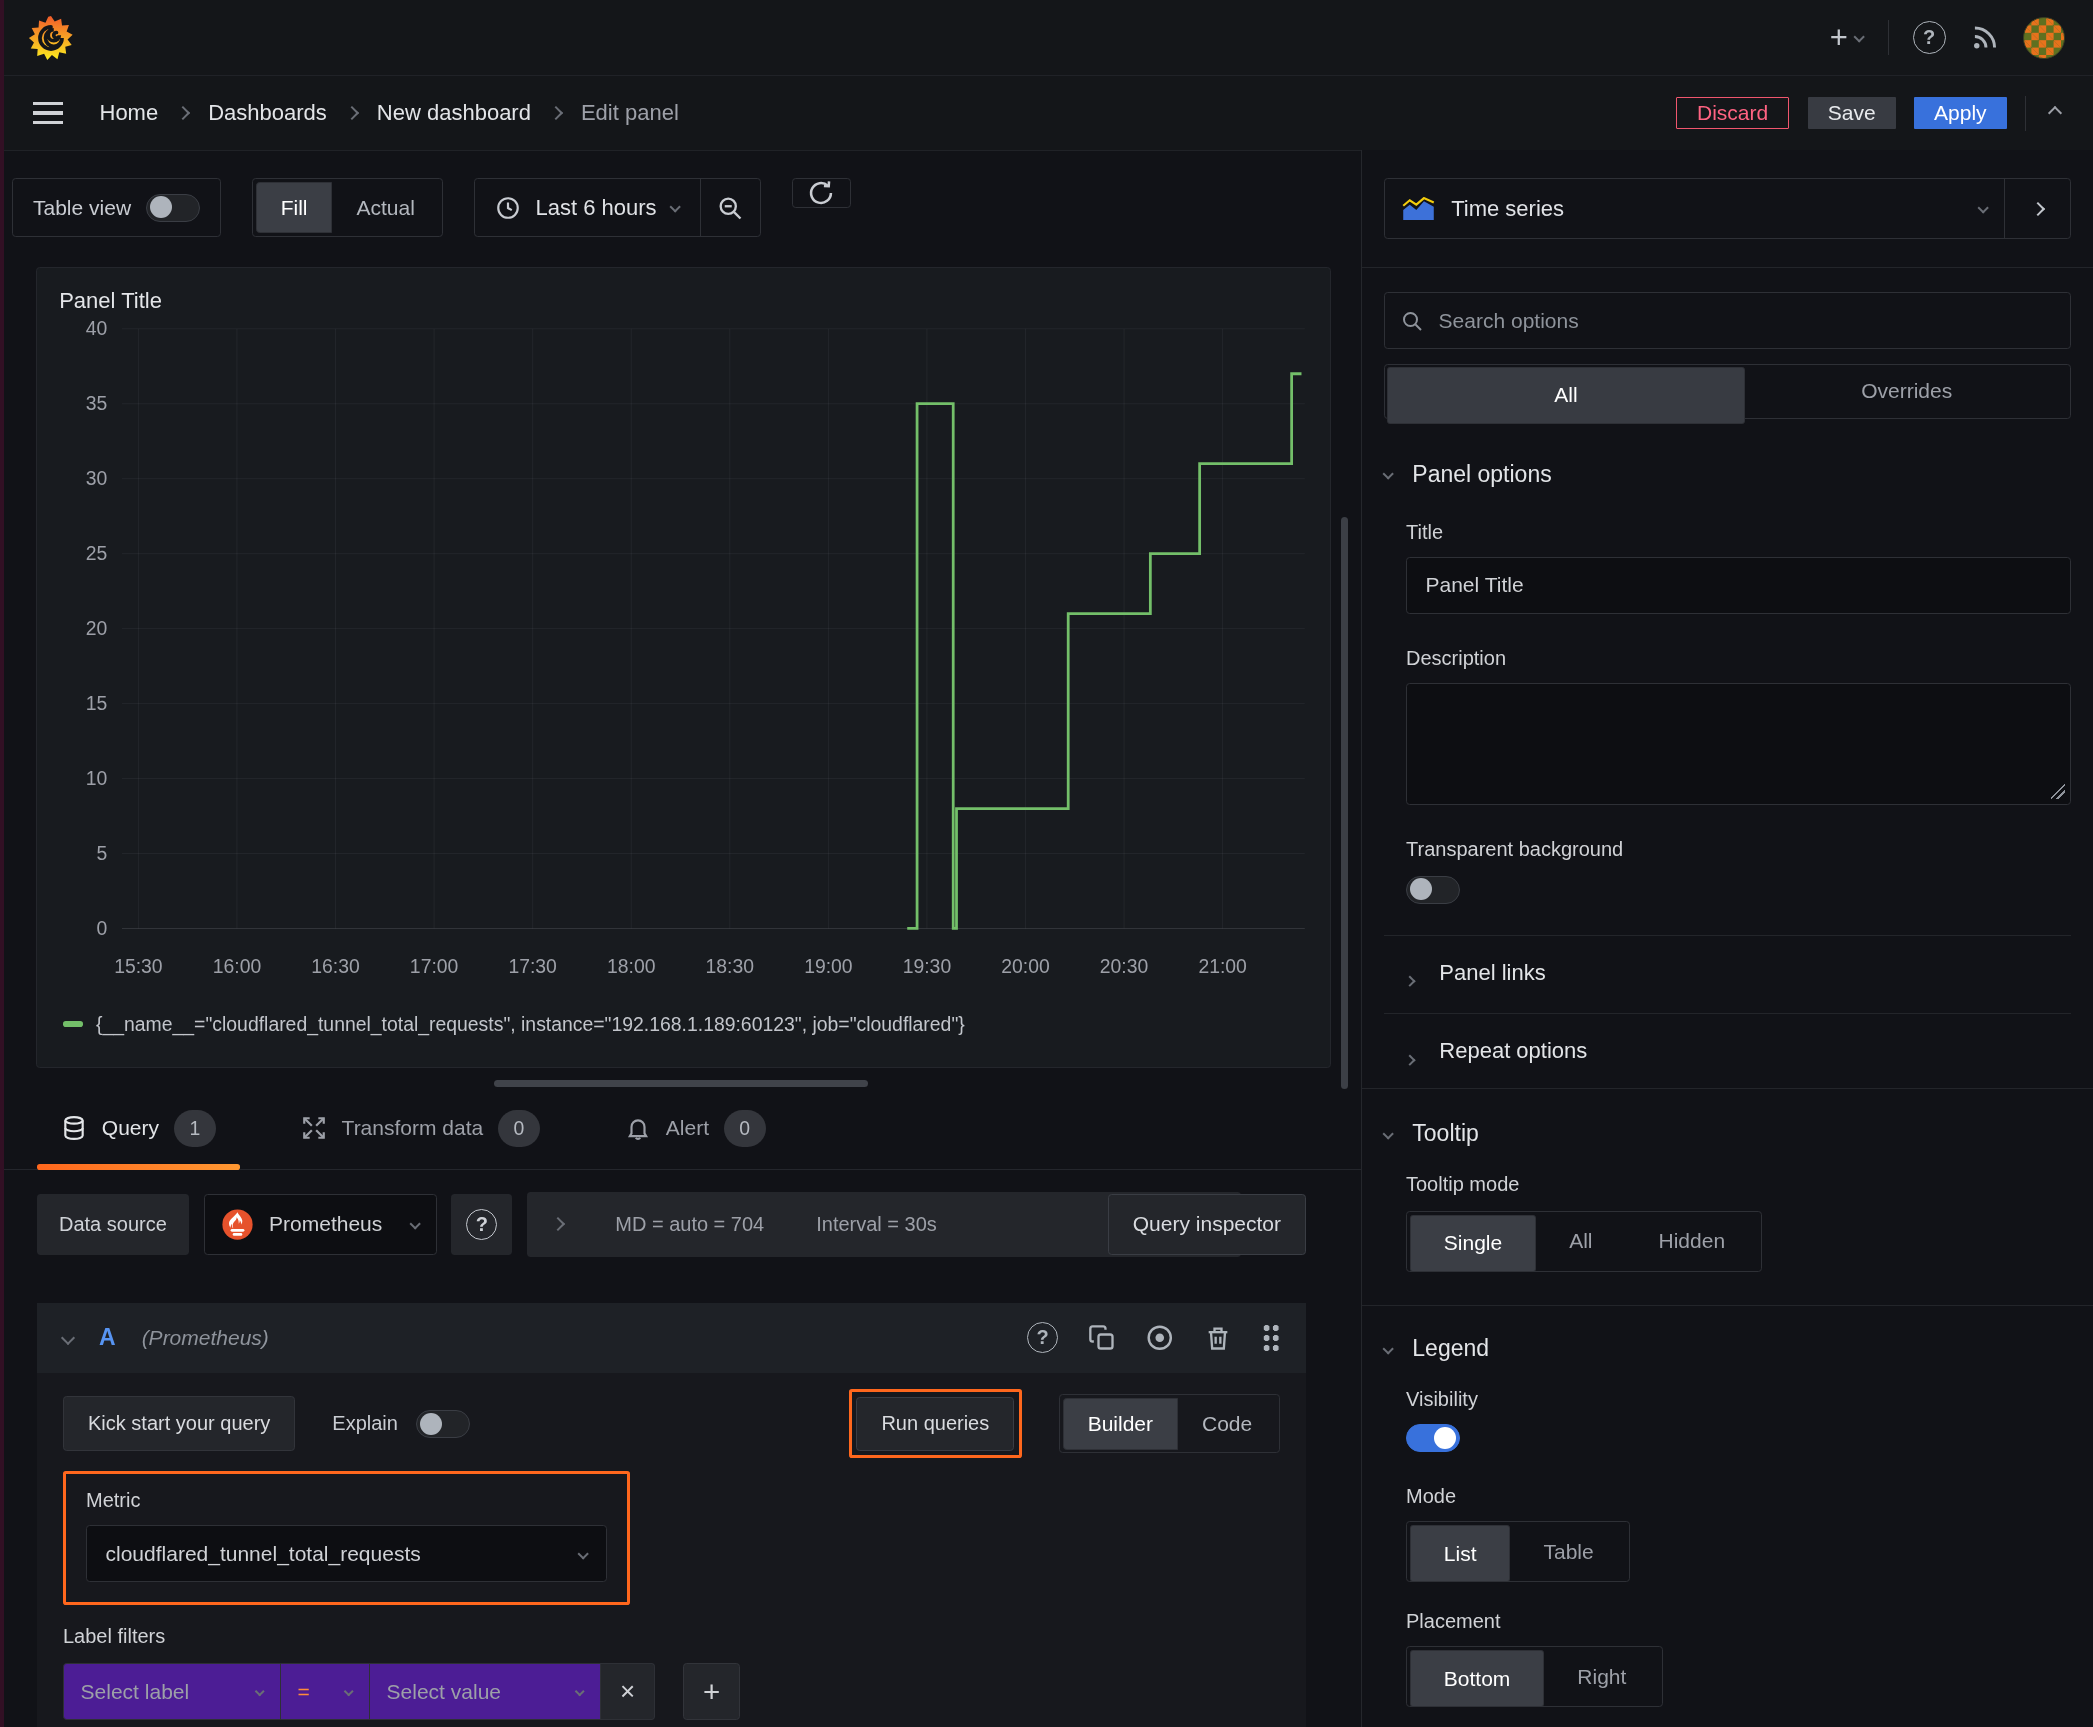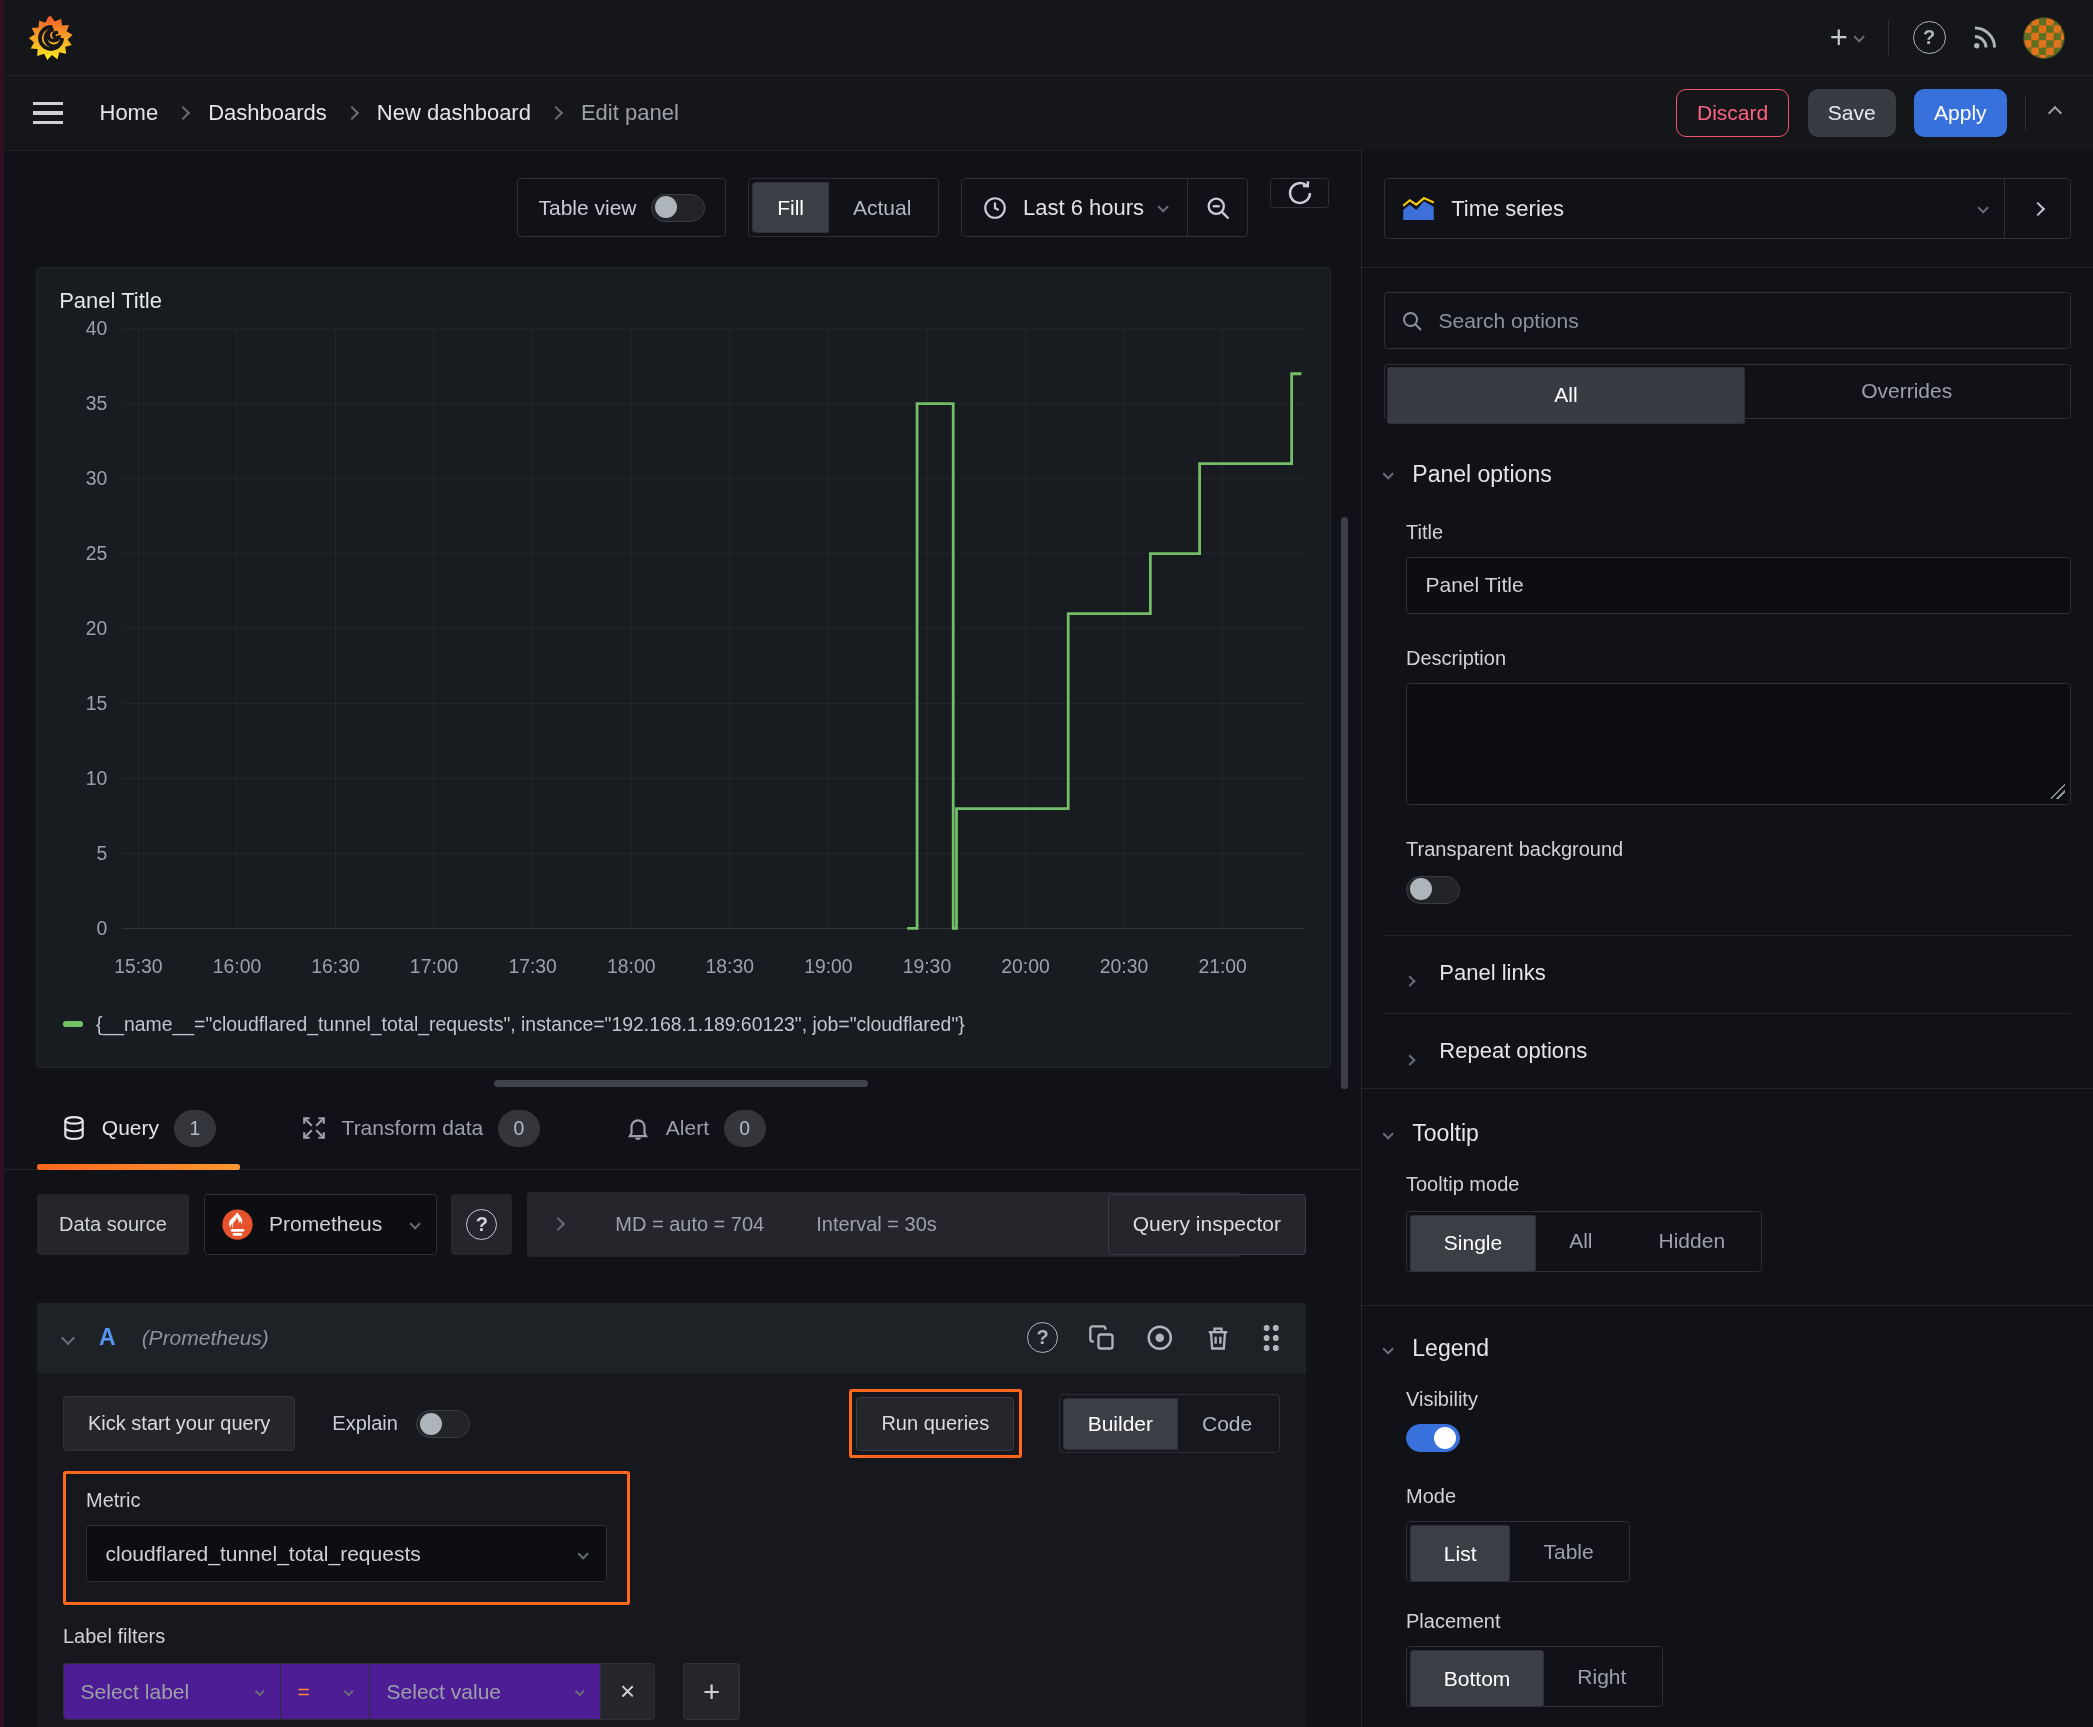--- a/index.html
+++ b/index.html
@@ -25,28 +25,28 @@
   .burger::after{content:"";position:absolute;left:0;right:0;top:50%;margin-top:-1.6px;height:3.2px;background:#d0d2d6}
   .crumbs{display:flex;align-items:center;gap:20px;font-size:22px}
   .crumbs .item{color:#e3e5e8}
   .crumbs .item.last{color:#9da0a8}
   .chev{display:inline-block;width:10px;height:10px;border-right:2.3px solid #9da0a8;border-bottom:2.3px solid #9da0a8}
   .chev.down{transform:rotate(45deg)}
   .chev.right{transform:rotate(-45deg)}
   .chev.up{transform:rotate(-135deg)}
   .chev.dim{border-color:#6a6e76}
   .sub-right{margin-left:auto;display:flex;align-items:center;gap:18.5px}
-  .btn{height:48px;border-radius:10px;display:flex;align-items:center;justify-content:center;padding:0 20px;font-size:21px}
+  .btn{height:32px;border-radius:1px;display:flex;align-items:center;justify-content:center;padding:0 20px;font-size:21px}
   .btn.discard{border:0.9px solid #f0566e;color:#ff6382;background:transparent}
   .btn.save{background:#383b42;color:#e8eaed}
   .btn.apply{background:#3871dc;color:#fff}
 
   
   .left-col{position:absolute;left:0;top:150px;width:1361px;bottom:0;overflow:hidden}
-  .toolbar-row{display:flex;justify-content:flex-end;gap:22px;margin:28px 32px 0 0}
+  .toolbar-row{display:flex;justify-content:flex-start;gap:31px;margin:28px 32px 0 12px}
   .tool{height:59px;border:0.9px solid #2e3036;border-radius:3.7px;display:flex;align-items:center;color:#c9ccd2}
   .tool .pad{padding:0 20px;display:flex;align-items:center;gap:14.8px;height:100%}
   .seg{height:59px;border:0.9px solid #2e3036;border-radius:3.7px;display:flex;align-items:center;padding:2.8px}
   .seg .opt{height:100%;display:flex;align-items:center;padding:0 24px;border-radius:2.8px;color:#b3b7be;font-size:21px}
   .seg .opt.sel{background:#3b3e45;color:#fff}
   .toggle{width:54px;height:28px;border-radius:14.8px;background:#222428;border:0.9px solid #3a3d44;position:relative;flex:none}
   .toggle::after{content:"";position:absolute;width:22px;height:22px;border-radius:50%;background:#aeb4bc;left:2.8px;top:1.8px}
   .toggle.on{background:#3871dc;border-color:#3871dc}
   .toggle.on::after{left:auto;right:2.8px;background:#fff}
   .tool .innerdiv{width:0.9px;height:100%;background:#2e3036}

